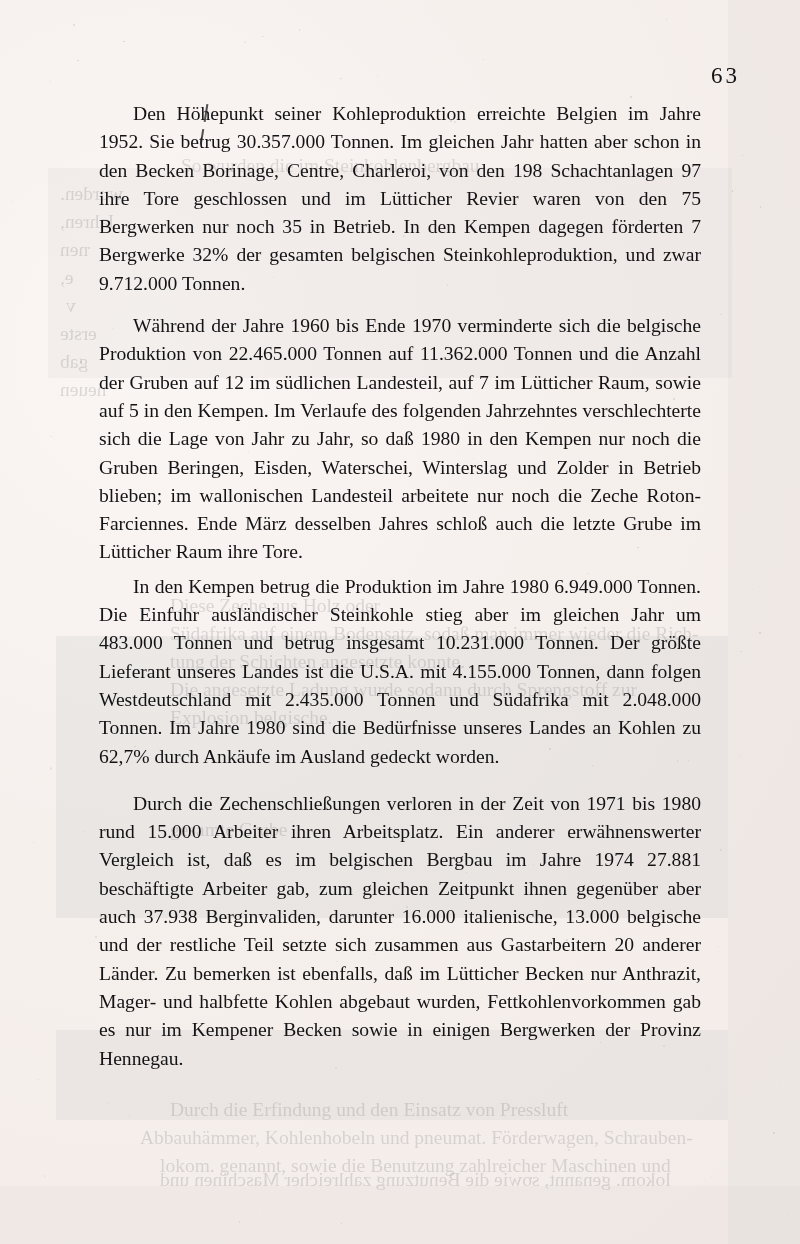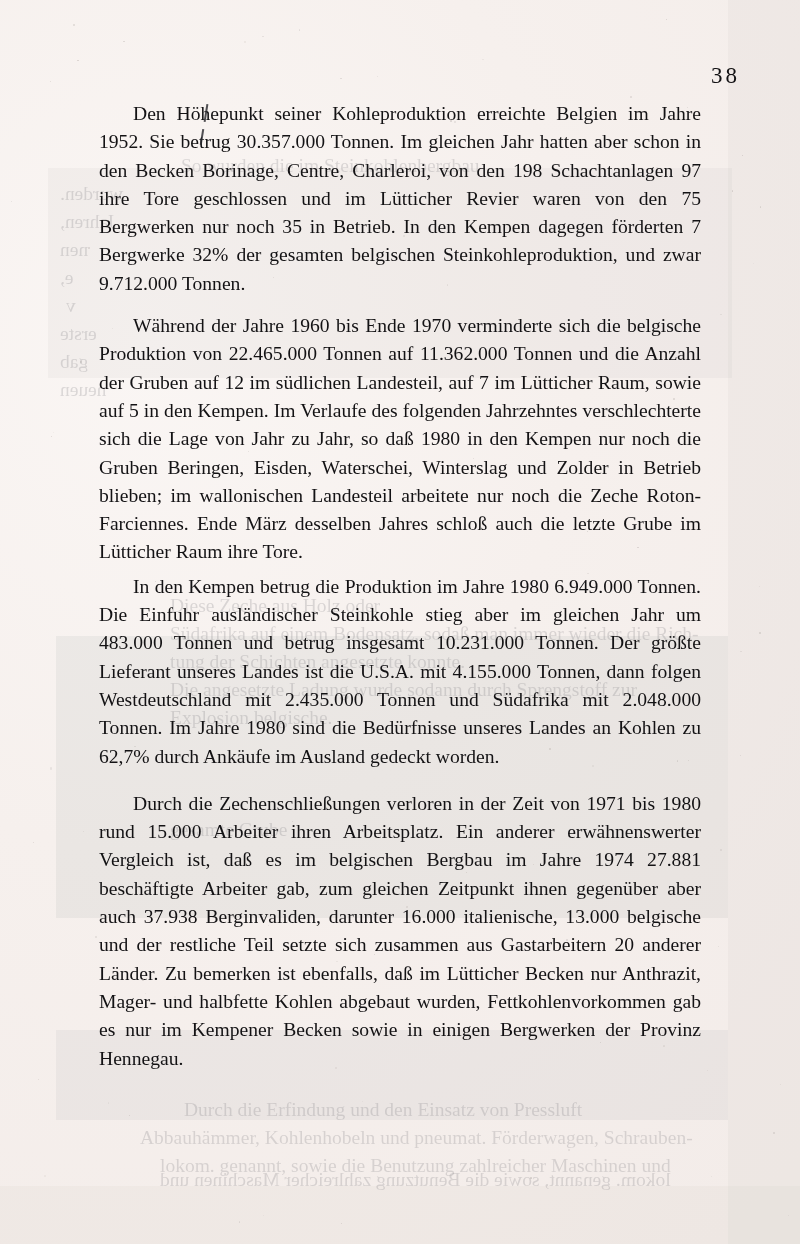--- a/index.html
+++ b/index.html
@@ -138,27 +138,27 @@
       <div class="bleed" style="left: 66px; top: 292px;">v</div>
       <div class="bleed" style="left: 60px; top: 320px;">erste</div>
       <div class="bleed" style="left: 60px; top: 348px;">gab</div>
       <div class="bleed" style="left: 60px; top: 376px;">neuen</div>
       <div class="bleed forward" style="left: 170px; top: 592px;">Diese Zeche aus Holz oder</div>
       <div class="bleed forward" style="left: 170px; top: 620px;">Südafrika auf einem Bodensatz, sodaß man immer wieder die Rich-</div>
       <div class="bleed forward" style="left: 170px; top: 648px;">tung der Schichten angesetzte konnte.</div>
       <div class="bleed forward" style="left: 170px; top: 676px;">Die angesetzte Ladung wurde sodann durch Sprengstoff zur</div>
       <div class="bleed forward" style="left: 170px; top: 704px;">Explosion belgische.</div>
       <div class="bleed forward" style="left: 170px; top: 816px;">gesamte Grube</div>
-      <div class="bleed forward" style="left: 184px; top: 1096px; text-align: right;">Durch die Erfindung und den Einsatz von Pressluft</div>
+      <div class="bleed forward" style="left: 170px; top: 1096px; text-align: right;">Durch die Erfindung und den Einsatz von Pressluft</div>
       <div class="bleed forward" style="left: 140px; top: 1124px;">Abbauhämmer, Kohlenhobeln und pneumat. Förderwagen, Schrauben-</div>
       <div class="bleed forward" style="left: 160px; top: 1152px;">lokom. genannt, sowie die Benutzung zahlreicher Maschinen und</div>
       <div class="bleed" style="left: 160px; top: 1166px;">lokom. genannt, sowie die Benutzung zahlreicher Maschinen und</div>
     </div>
 
-  <div id="folio">38</div>
+  <div id="folio">63</div>
 
   <div id="textblock">
     <p class="para" id="p2">Den Höhepunkt seiner Kohleproduktion erreichte Belgien im Jahre 1952. Sie betrug 30.357.000 Tonnen. Im gleichen Jahr hatten aber schon in den Becken Borinage, Centre, Charleroi, von den 198 Schachtanlagen 97 ihre Tore geschlossen und im Lütticher Revier waren von den 75 Bergwerken nur noch 35 in Betrieb. In den Kempen dagegen förderten 7 Bergwerke 32% der gesamten belgischen Steinkohleproduktion, und zwar 9.712.000 Tonnen.</p>
     <p class="para" id="p3">Während der Jahre 1960 bis Ende 1970  verminderte sich die belgische Produktion von 22.465.000 Tonnen auf 11.362.000 Tonnen und die Anzahl der Gruben auf 12 im südlichen Landesteil, auf 7 im Lütticher Raum, sowie auf 5 in den Kempen. Im Verlaufe des folgenden Jahrzehntes verschlechterte sich die Lage von Jahr zu Jahr, so daß 1980 in den Kempen nur noch die Gruben Beringen, Eisden, Waterschei, Winterslag und Zolder in Betrieb blieben; im wallonischen Landesteil arbeitete nur noch die Zeche Roton-Farciennes. Ende März desselben Jahres schloß auch die letzte Grube im Lütticher Raum ihre Tore.</p>
     <p class="para" id="p4">In den Kempen betrug die Produktion im Jahre 1980 6.949.000 Tonnen. Die Einfuhr ausländischer Steinkohle stieg aber im gleichen Jahr um 483.000 Tonnen und betrug insgesamt 10.231.000 Tonnen. Der größte Lieferant unseres Landes ist die U.S.A. mit 4.155.000 Tonnen, dann folgen Westdeutschland mit 2.435.000 Tonnen und Südafrika mit 2.048.000 Tonnen. Im Jahre 1980 sind die Bedürfnisse unseres Landes an Kohlen zu 62,7% durch Ankäufe im Ausland gedeckt worden.</p>
     <p class="para" id="p5">Durch die Zechenschließungen verloren in der Zeit von 1971 bis 1980 rund 15.000 Arbeiter ihren Arbeitsplatz. Ein anderer erwähnenswerter Vergleich ist, daß es im belgischen Bergbau im Jahre 1974 27.881 beschäftigte Arbeiter gab, zum gleichen Zeitpunkt ihnen gegenüber aber auch 37.938 Berginvaliden, darunter 16.000 italienische, 13.000 belgische und der restliche Teil setzte sich zusammen aus Gastarbeitern 20 anderer Länder. Zu bemerken ist ebenfalls, daß im Lütticher Becken nur Anthrazit, Mager- und halbfette Kohlen abgebaut wurden, Fettkohlenvorkommen gab es nur im Kempener Becken sowie in einigen Bergwerken der Provinz Hennegau.</p>
   </div>
 
   <div class="scratch" id="scratch-a"></div>
   <div class="scratch" id="scratch-b"></div>

